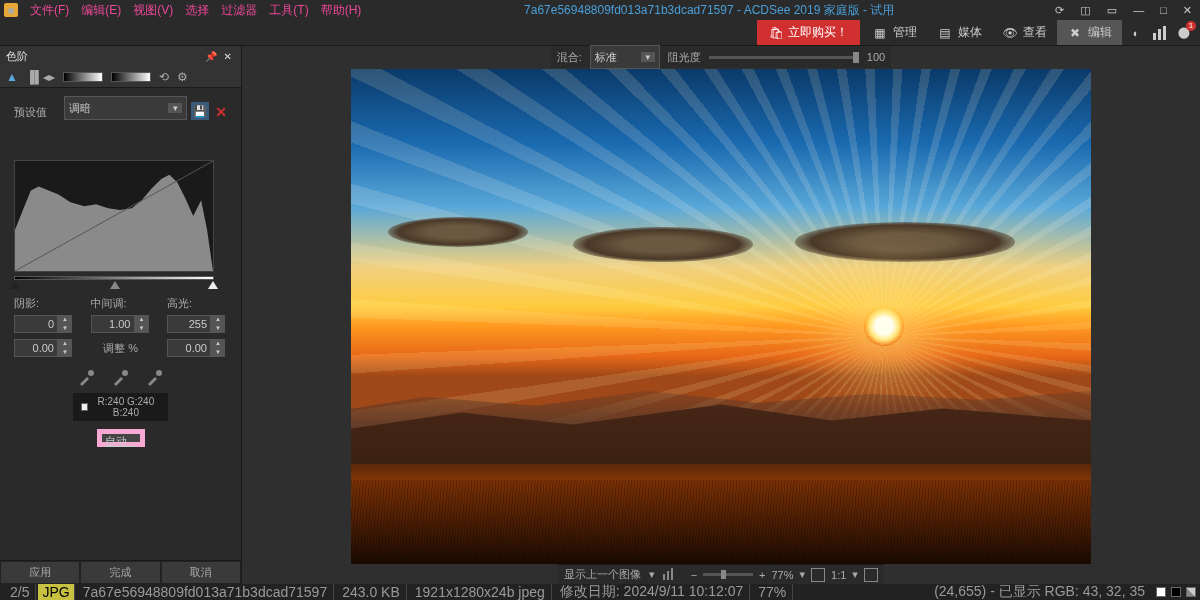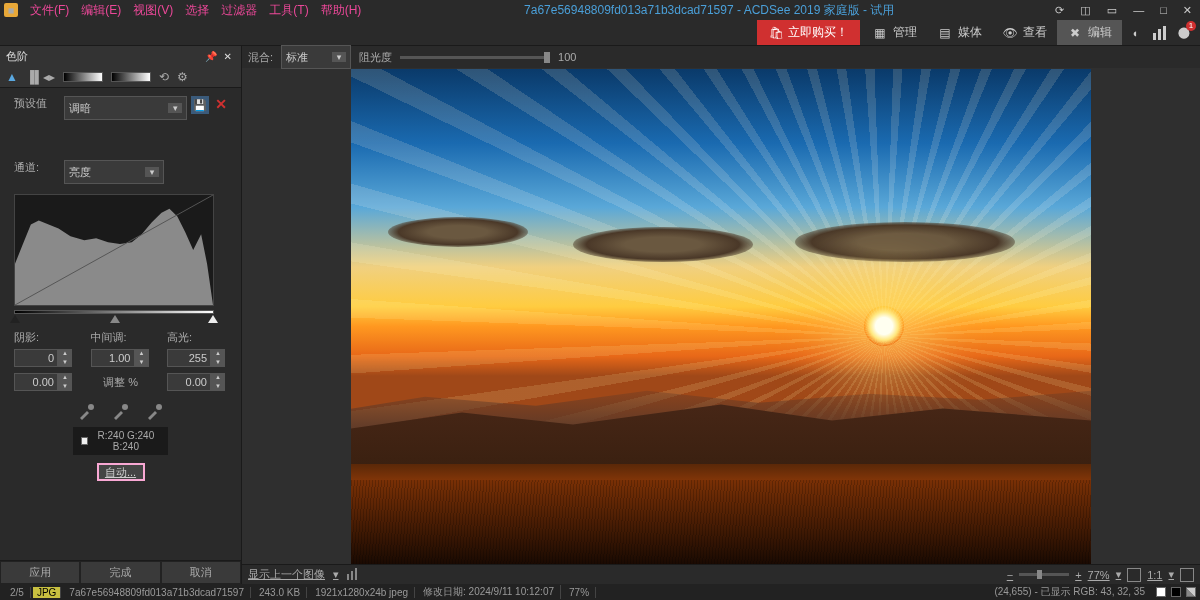--- a/index.html
+++ b/index.html
@@ -29,21 +29,21 @@
 
 .left-panel { width: 242px; background: #2a2a2a; display: flex; flex-direction: column; border-right: 1px solid #1a1a1a; }
 .panel-header { height: 20px; background: #333; display: flex; align-items: center; padding: 0 6px; color: #ddd; font-size: 11px; }
 .panel-header .spacer { flex: 1; }
 .panel-header .hdr-icon { cursor: pointer; padding: 0 3px; font-size: 10px; }
 .panel-toolbar { height: 22px; background: #333; display: flex; align-items: center; padding: 0 6px; gap: 8px; border-bottom: 1px solid #1a1a1a; }
 .grad-box { width: 40px; height: 10px; background: linear-gradient(to right, #000, #fff); border: 1px solid #555; cursor: pointer; }
 .tb-icon { cursor: pointer; color: #aaa; font-size: 12px; }
 
 .panel-body { flex: 1; padding: 8px 14px; overflow-y: auto; }
-.row { display: flex; align-items: flex-start; margin-bottom: 10px; }
+.row { display: flex; align-items: flex-end; margin-bottom: 10px; }
 .row-label { width: 50px; color: #aaa; font-size: 11px; }
 .row-label-center { color: #aaa; font-size: 11px; text-align: center; flex: 1; }
 .select-box { flex: 1; height: 18px; background: #3a3a3a; border: 1px solid #555; color: #ccc; padding: 11px 4px; font-size: 11px; display: flex; align-items: center; position: relative; cursor: pointer; }
 .select-box::after { content: "▾"; position: absolute; right: 4px; background: #555; width: 14px; text-align: center; font-size: 9px; }
 .icon-btn-small { width: 18px; height: 18px; background: #3a5a7a; color: #fff; display: flex; align-items: center; justify-content: center; cursor: pointer; margin-left: 4px; font-size: 11px; }
 .icon-btn-x { color: #d03030; cursor: pointer; margin-left: 6px; font-size: 14px; font-weight: bold; }
 
 .histogram { width: 200px; height: 112px; background: #1a1a1a; border: 1px solid #444; position: relative; margin-bottom: 4px; overflow: hidden; }
 .histogram svg { width: 100%; height: 100%; }
 .hist-track { width: 200px; height: 14px; position: relative; margin-bottom: 6px; }
@@ -56,52 +56,52 @@
 .spinner { display: flex; height: 18px; }
 .spinner input { width: 44px; background: #3a3a3a; border: 1px solid #555; color: #ccc; font-size: 11px; text-align: right; padding-right: 3px; }
 .spinner .spin-btns { width: 14px; background: #555; display: flex; flex-direction: column; }
 .spinner .spin-btns div { flex: 1; font-size: 6px; text-align: center; cursor: pointer; color: #ccc; line-height: 8px; }
 
 .eyedrop-row { display: flex; justify-content: center; gap: 14px; margin: 10px 0 6px; }
 .eyedrop { width: 20px; height: 20px; cursor: pointer; position: relative; }
 .eyedrop svg { width: 100%; height: 100%; }
 .rgb-readout { background: #1a1a1a; padding: 3px 8px; text-align: center; font-size: 10px; color: #aaa; width: 95px; margin: 0 auto 8px; display: flex; align-items: center; gap: 4px; justify-content: center; }
 .rgb-readout .sw { width: 8px; height: 8px; background: #f0f0f0; border: 1px solid #666; }
-.auto-btn { display: block; margin: 0 auto; width: 48px; height: 18px; background: #444; border: 2px solid #f9a8d4; color: #ccc; font-size: 11px; cursor: pointer; text-decoration: underline; }
+.auto-btn { display: block; margin: 0 auto; width: 48px; height: 18px; background: #444; border: 5px solid #f9a8d4; color: #ccc; font-size: 11px; cursor: pointer; text-decoration: underline; }
 
 .panel-footer { height: 24px; display: flex; border-top: 1px solid #1a1a1a; background: #2a2a2a; }
 .panel-footer button { flex: 1; background: #3a3a3a; border: 1px solid #222; color: #aaa; font-size: 11px; cursor: pointer; }
 
 
-.workspace { flex: 1; display: flex; flex-direction: column; background: #2f2f2f; }
+.workspace { flex: 1; display: flex; flex-direction: column; background: #2f2f2f; align-items: center; }
 .ws-top { height: 22px; display: flex; align-items: center; padding: 0 6px; gap: 8px; font-size: 11px; background: #2a2a2a; }
 .ws-top .slider { width: 150px; height: 3px; background: #555; position: relative; }
 .ws-top .slider .knob { position: absolute; right: 0; top: -4px; width: 6px; height: 11px; background: #888; cursor: pointer; }
 .canvas-area { flex: 1; display: flex; align-items: center; justify-content: center; background: #2f2f2f; overflow: hidden; }
 .photo { width: 740px; height: 495px; position: relative; overflow: hidden; }
 .sky { position: absolute; inset: 0; background: linear-gradient(to bottom, #0a3a6a 0%, #1a6ab0 15%, #5aa8d8 28%, #f0d080 40%, #ffcc40 48%, #ff9820 52%, #e86818 58%, #a04818 62%); }
 .sun { position: absolute; top: 52%; left: 72%; width: 40px; height: 40px; background: radial-gradient(circle,#fffff0 30%,#ffe880 50%,rgba(255,200,60,0) 70%); border-radius: 50%; transform: translate(-50%,-50%); box-shadow: 0 0 60px 30px rgba(255,220,120,0.6); }
 .rays { position: absolute; inset: 0; background: repeating-conic-gradient(from 200deg at 72% 54%, rgba(255,230,150,0.15) 0deg 2deg, transparent 2deg 6deg); mix-blend-mode: screen; }
 .clouds { position: absolute; top: 30%; left: 0; right: 0; height: 60px; }
 .cloud { position: absolute; background: radial-gradient(ellipse, #6a5840 30%, #4a3828 60%, transparent 80%); border-radius: 50%; }
 .mountains { position: absolute; bottom: 0; left: 0; right: 0; height: 48%; }
 .mtn-far { position: absolute; bottom: 55%; left: 0; right: 0; height: 60px; background: linear-gradient(to bottom, transparent, #5a3828); clip-path: polygon(0 60%, 10% 40%, 25% 55%, 40% 30%, 55% 50%, 70% 35%, 85% 45%, 100% 30%, 100% 100%, 0 100%); }
 .mtn-mid { position: absolute; bottom: 40%; left: 0; right: 0; height: 80px; background: linear-gradient(to bottom, #4a2818, #3a2010); clip-path: polygon(0 50%, 15% 30%, 30% 45%, 50% 20%, 65% 40%, 80% 25%, 100% 40%, 100% 100%, 0 100%); }
 .ground { position: absolute; bottom: 0; left: 0; right: 0; height: 42%; background: linear-gradient(to bottom, #5a2808 0%, #8a3808 20%, #a04810 40%, #281006 100%); }
 .grass { position: absolute; bottom: 0; left: 0; right: 0; height: 35%; background: repeating-linear-gradient(95deg, rgba(0,0,0,0.2) 0 1px, transparent 1px 3px), linear-gradient(to bottom, #7a3005, #1a0a02); }
 
-.ws-bottom { height: 20px; display: flex; align-items: center; padding: 0 6px; font-size: 11px; background: #2a2a2a; border-top: 1px solid #1a1a1a; gap: 8px; text-decoration: underline; }
+.ws-bottom { height: 20px; display: flex; align-items: center; padding: 0 6px; font-size: 11px; background: #2a2a2a; border-top: 1px solid #1a1a1a; gap: 8px; }
 .ws-bottom .spacer { flex: 1; }
 .zoom-ctrl { display: flex; align-items: center; gap: 6px; }
 .zoom-slider { width: 50px; height: 3px; background: #555; position: relative; }
 .zoom-slider .knob { position: absolute; left: 35%; top: -3px; width: 5px; height: 9px; background: #888; }
 .sq-icon { width: 14px; height: 14px; border: 1px solid #888; cursor: pointer; }
 
 
-.statusbar { height: 16px; background: #222; display: flex; align-items: center; padding: 0 4px; font-size: 10px; color: #999; gap: 2px; }
+.statusbar { height: 16px; background: #222; display: flex; align-items: center; padding: 0 4px; font-size: 14px; color: #999; gap: 2px; }
 .statusbar .seg { padding: 0 6px; border-right: 1px solid #444; white-space: nowrap; }
 .statusbar .jpg-badge { background: #c8c040; color: #000; padding: 0 4px; }
 .statusbar .spacer { flex: 1; }
 .statusbar .swatch { width: 10px; height: 10px; border: 1px solid #666; margin-left: 3px; cursor: pointer; }
 </style>
 </head>
 <body>
 
 <div class="titlebar">
   <div class="logo">◼</div>
@@ -179,26 +179,20 @@
     <div class="panel-body">
       <div class="row">
         <span class="row-label">预设值</span>
         <div class="select-box">
             <span>调暗</span>
           </div>
         <div class="icon-btn-small">💾</div>
         <div class="icon-btn-x">✕</div>
       </div>
       <div style="height:30px"></div>
-      <div class="row">
-        <span class="row-label">通道:</span>
-        <div class="select-box" style="flex:0 0 100px">
-            <span>亮度</span>
-          </div>
-      </div>
       <div class="histogram">
         <svg viewBox="0 0 200 112" preserveAspectRatio="none">
           <polygon fill="#8a8a8a" points="0,112 0,70 8,50 16,30 24,26 34,30 44,34 56,42 70,46 82,44 94,48 106,50 118,48 128,40 138,28 148,18 156,14 164,22 172,38 180,56 188,40 194,70 200,112"></polygon>
           <line x1="0" y1="112" x2="200" y2="0" stroke="#555" stroke-width="1"></line>
         </svg>
       </div>
       <div class="hist-track">
         <div class="track-bg"></div>
         <div class="tri" style="left:-4px;border-bottom-color:#222"></div>
         <div class="tri" style="left:96px"></div>

